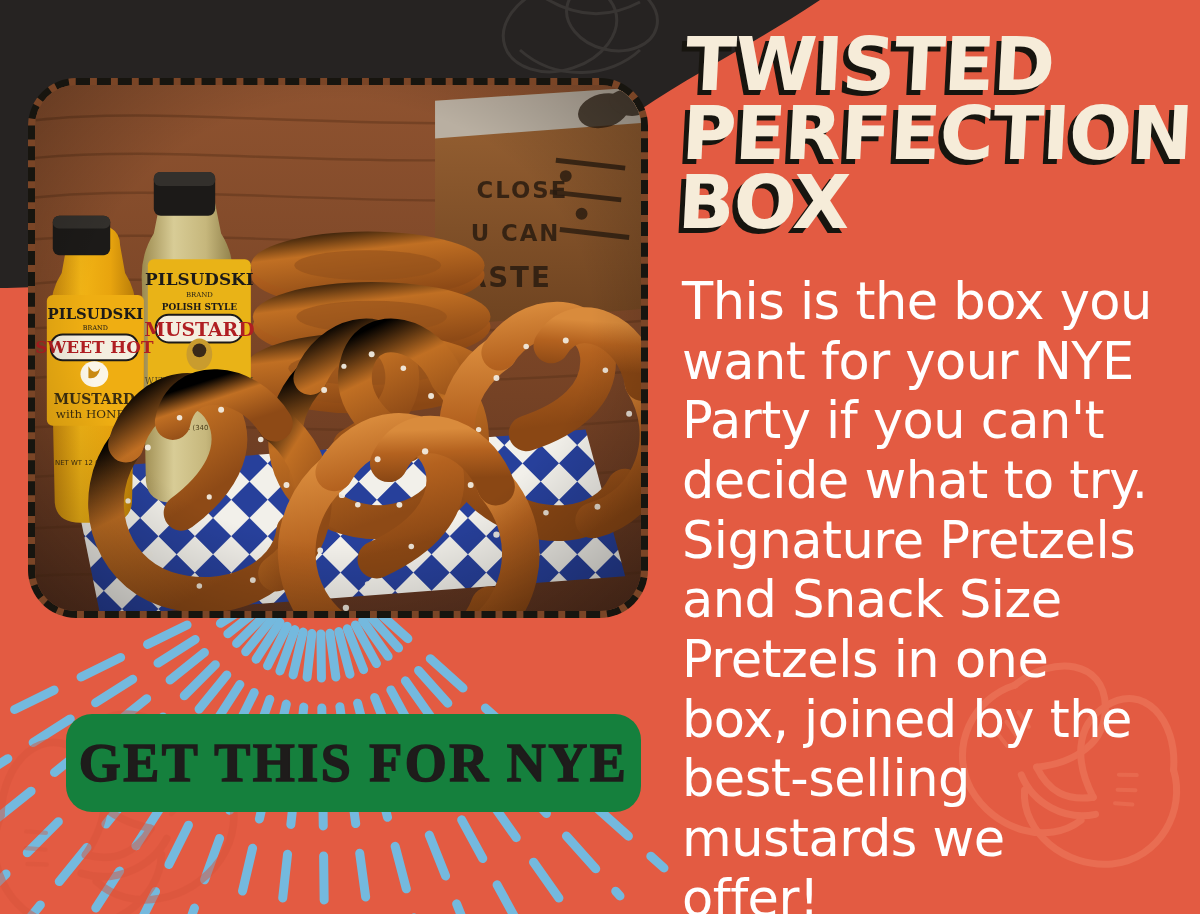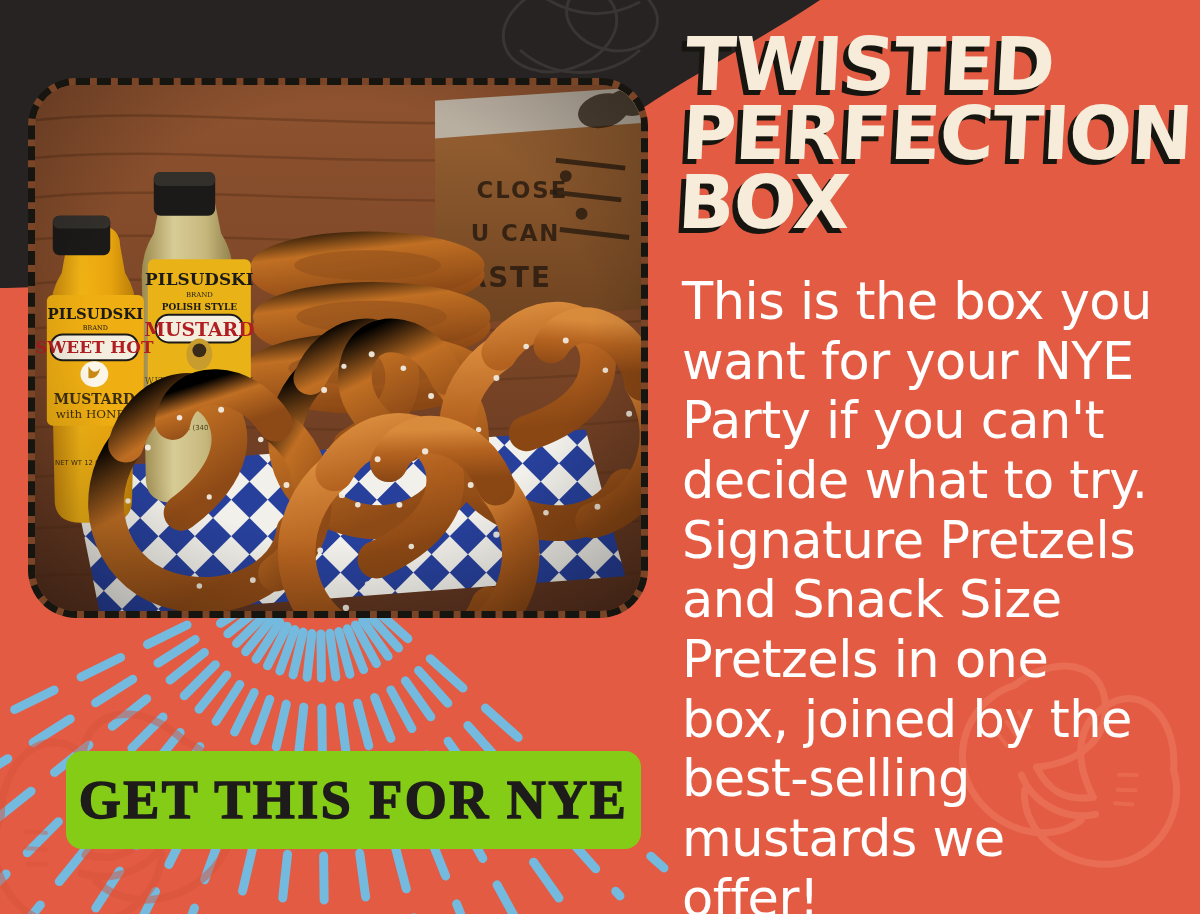--- a/index.html
+++ b/index.html
@@ -28,23 +28,23 @@
     position:absolute; left:28px; top:78px; width:620px; height:540px;
     border-radius:48px;
     border:7px dashed #17150F;
     overflow:hidden;
     background:#7A4526;
   }
   .photo { position:absolute; inset:-4px; }
 
   
   .cta {
-    position:absolute; left:66px; top:751px; width:575px; height:98px;
-    background:#84cc16;
-    border-radius:16px;
+    position:absolute; left:66px; top:714px; width:575px; height:98px;
+    background:#15803d;
+    border-radius:26px;
     display:flex; align-items:center; justify-content:center;
     cursor:pointer;
   }
   .cta-label {
     font-family:"Liberation Serif", serif;
     font-weight:700;
     font-size:54px;
     letter-spacing:2.5px;
     color:#1E1C1B;
     white-space:nowrap;

